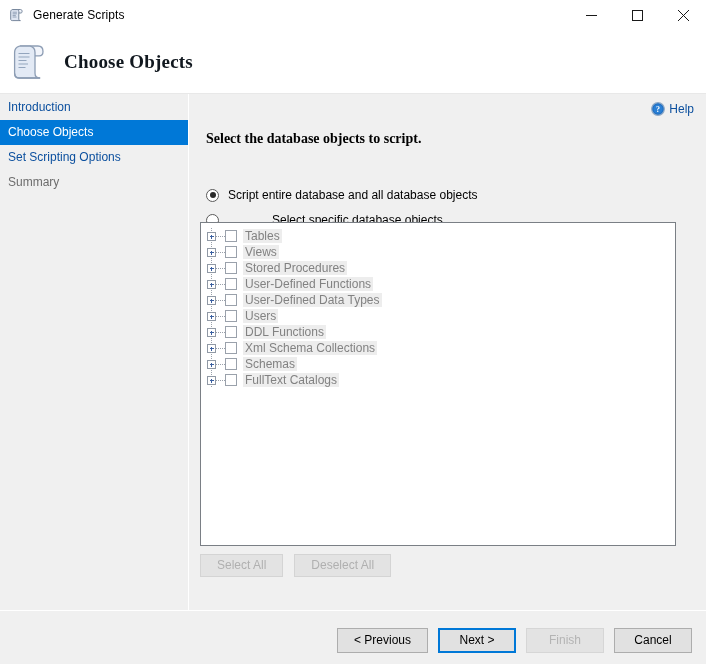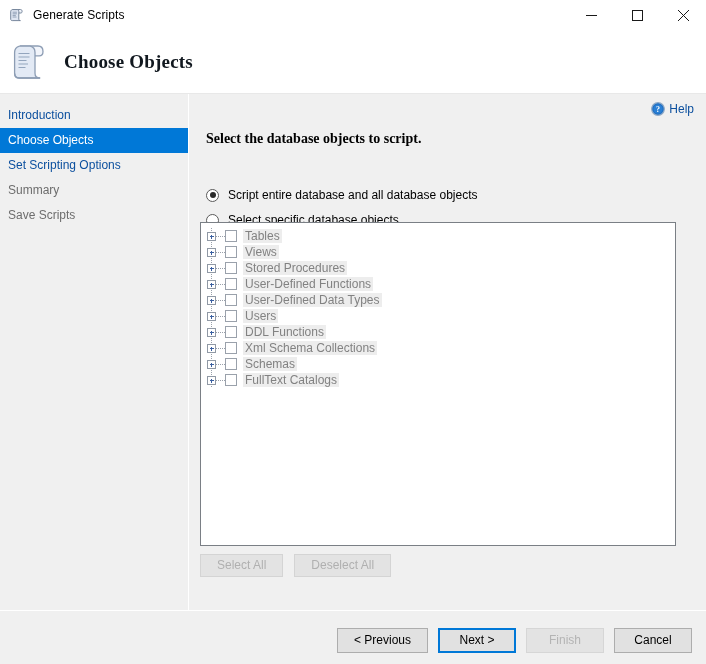--- a/index.html
+++ b/index.html
@@ -86,21 +86,21 @@
     display: flex;
     height: 569px;
     box-sizing: border-box;
   }
 
   
   .sidebar {
     width: 188px;
     flex: 0 0 188px;
     background: #f0f0f0;
-    padding-top: 9px;
+    padding-top: 1px;
     box-sizing: border-box;
   }
   .side-item {
     height: 25px;
     line-height: 25px;
     padding-left: 8px;
     font-size: 12px;
     color: #0b4f9e;
     white-space: nowrap;
     cursor: default;
@@ -153,21 +153,21 @@
     color: #000;
   }
 
   .radio-group { margin: 37px 0 0 14px; }
   .radio-row {
     display: flex;
     align-items: center;
     height: 22px;
     cursor: default;
   }
-  .radio-row + .radio-row { margin-top: 3px; }
+  .radio-row + .radio-row { margin-top: 3px; gap: 44px; }
   .radio-mark {
     width: 13px;
     height: 13px;
     border-radius: 50%;
     border: 1px solid #5a5a5a;
     background: #fff;
     box-sizing: border-box;
     position: relative;
     flex: 0 0 13px;
     margin-right: 9px;
@@ -366,21 +366,20 @@
   <span class="header-title">Choose Objects</span>
 </div>
 
 <div class="body-wrap">
 
   <nav class="sidebar">
     <div class="side-item">Introduction</div>
     <div class="side-item selected">Choose Objects</div>
     <div class="side-item">Set Scripting Options</div>
     <div class="side-item disabled">Summary</div>
-    <div class="side-item disabled">Save Scripts</div>
   </nav>
 
   <div class="v-divider"></div>
   <div class="gap-strip"></div>
 
   <section class="content">
 
     <div class="help-link">
       <span class="help-icon">
         <svg viewBox="0 0 14 14" width="14" height="14">

